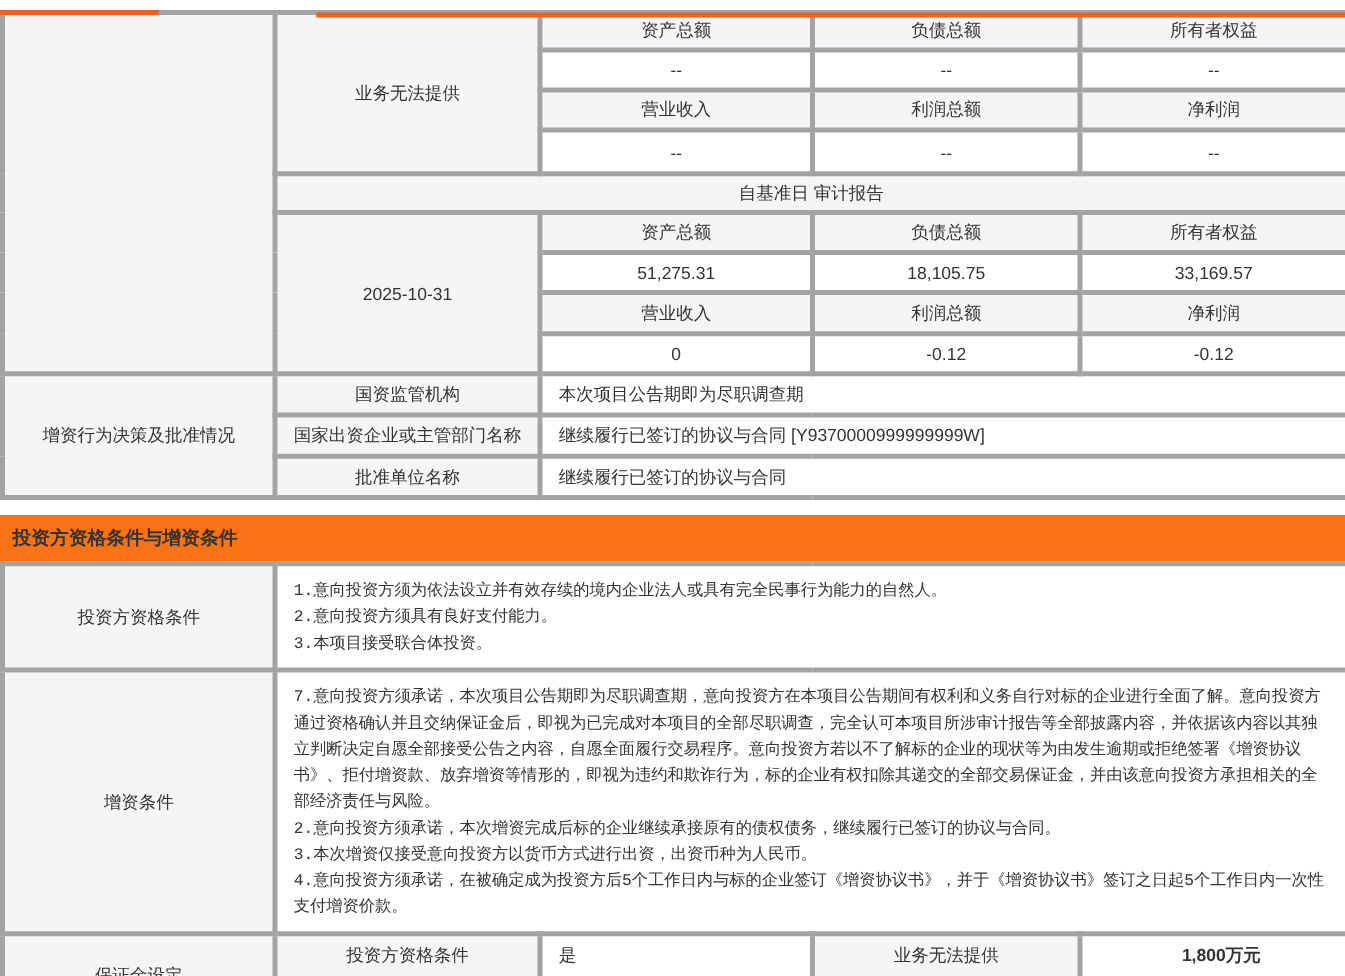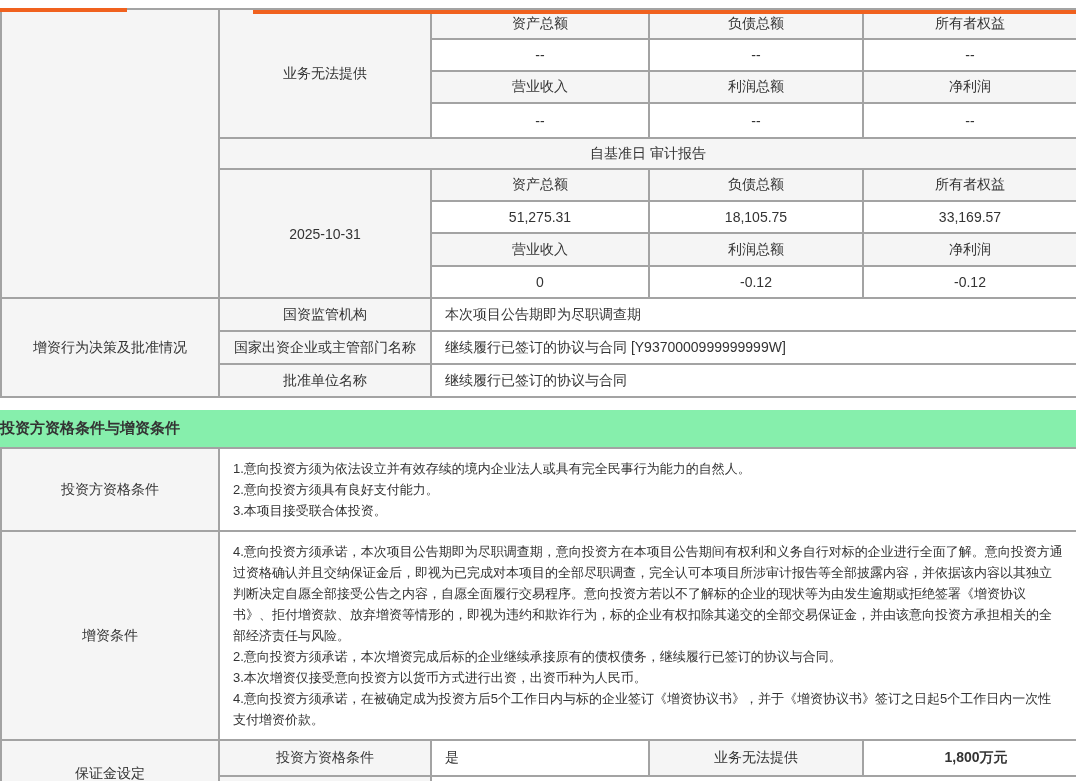--- a/index.html
+++ b/index.html
@@ -11,39 +11,39 @@
     font-size:14px;
   }
   .page{position:relative;width:1076px;}
 
   
   .topbar{position:absolute;top:0;left:0;width:1076px;height:8px;}
   .topbar .seg1{position:absolute;left:0;top:0;width:127px;height:4px;}
   .topbar .seg2{position:absolute;left:253px;top:2px;width:823px;height:4px;}
 
   table{border-collapse:collapse;table-layout:fixed;width:1076px;}
-  td{border:2px solid #a3a3a3;overflow:hidden;box-sizing:border-box;}
+  td{border:4px solid #a3a3a3;overflow:hidden;box-sizing:border-box;}
   .gray{background:#f5f5f5;}
   .white{background:#ffffff;}
   .center{text-align:center;vertical-align:middle;}
   .left{text-align:left;vertical-align:middle;padding-left:13px;}
   .num{text-align:center;vertical-align:middle;}
   .bold{font-weight:bold;text-align:center;}
 
   .t-main{margin-top:8px;}
 
   .gap{height:12px;background:#ffffff;}
 
   .section-band{
-    height:37px;background:#86efac;display:flex;align-items:center;
-    font-weight:bold;font-size:15px;color:#333;box-sizing:border-box;
+    height:37px;background:#f97316;display:flex;align-items:center;
+    font-weight:bold;font-size:15px;color:#333;padding-left:10px;box-sizing:border-box;
   }
 
   .longcell{padding:9px 13px;text-align:left;vertical-align:middle;line-height:21px;font-size:13px;}
-  .longcell p{margin:0;}
+  .longcell p{margin:0;font-family:Liberation Mono, monospace;}
 </style>
 </head>
 <body>
 
 <div class="page">
 
   <div class="topbar">
     <div class="seg1" style="background: rgb(240, 97, 30);"></div>
     <div class="seg2" style="background: rgb(240, 97, 30);"></div>
   </div>
@@ -137,21 +137,21 @@
         <td class="gray center" style="height:72px">投资方资格条件</td>
         <td class="white longcell" colspan="4">
           <p>1.意向投资方须为依法设立并有效存续的境内企业法人或具有完全民事行为能力的自然人。</p>
           <p>2.意向投资方须具有良好支付能力。</p>
           <p>3.本项目接受联合体投资。</p>
         </td>
       </tr>
       <tr>
         <td class="gray center" style="height:188px">增资条件</td>
         <td class="white longcell" colspan="4">
-          <p>4.意向投资方须承诺，本次项目公告期即为尽职调查期，意向投资方在本项目公告期间有权利和义务自行对标的企业进行全面了解。意向投资方通过资格确认并且交纳保证金后，即视为已完成对本项目的全部尽职调查，完全认可本项目所涉审计报告等全部披露内容，并依据该内容以其独立判断决定自愿全部接受公告之内容，自愿全面履行交易程序。意向投资方若以不了解标的企业的现状等为由发生逾期或拒绝签署《增资协议书》、拒付增资款、放弃增资等情形的，即视为违约和欺诈行为，标的企业有权扣除其递交的全部交易保证金，并由该意向投资方承担相关的全部经济责任与风险。</p>
+          <p>7.意向投资方须承诺，本次项目公告期即为尽职调查期，意向投资方在本项目公告期间有权利和义务自行对标的企业进行全面了解。意向投资方通过资格确认并且交纳保证金后，即视为已完成对本项目的全部尽职调查，完全认可本项目所涉审计报告等全部披露内容，并依据该内容以其独立判断决定自愿全部接受公告之内容，自愿全面履行交易程序。意向投资方若以不了解标的企业的现状等为由发生逾期或拒绝签署《增资协议书》、拒付增资款、放弃增资等情形的，即视为违约和欺诈行为，标的企业有权扣除其递交的全部交易保证金，并由该意向投资方承担相关的全部经济责任与风险。</p>
           <p>2.意向投资方须承诺，本次增资完成后标的企业继续承接原有的债权债务，继续履行已签订的协议与合同。</p>
           <p>3.本次增资仅接受意向投资方以货币方式进行出资，出资币种为人民币。</p>
           <p>4.意向投资方须承诺，在被确定成为投资方后5个工作日内与标的企业签订《增资协议书》，并于《增资协议书》签订之日起5个工作日内一次性支付增资价款。</p>
         </td>
       </tr>
       <tr>
         <td class="gray center" rowspan="2">保证金设定</td>
         <td class="gray center" style="height:36px">投资方资格条件</td>
         <td class="white left">是</td>
         <td class="gray center">业务无法提供</td>

